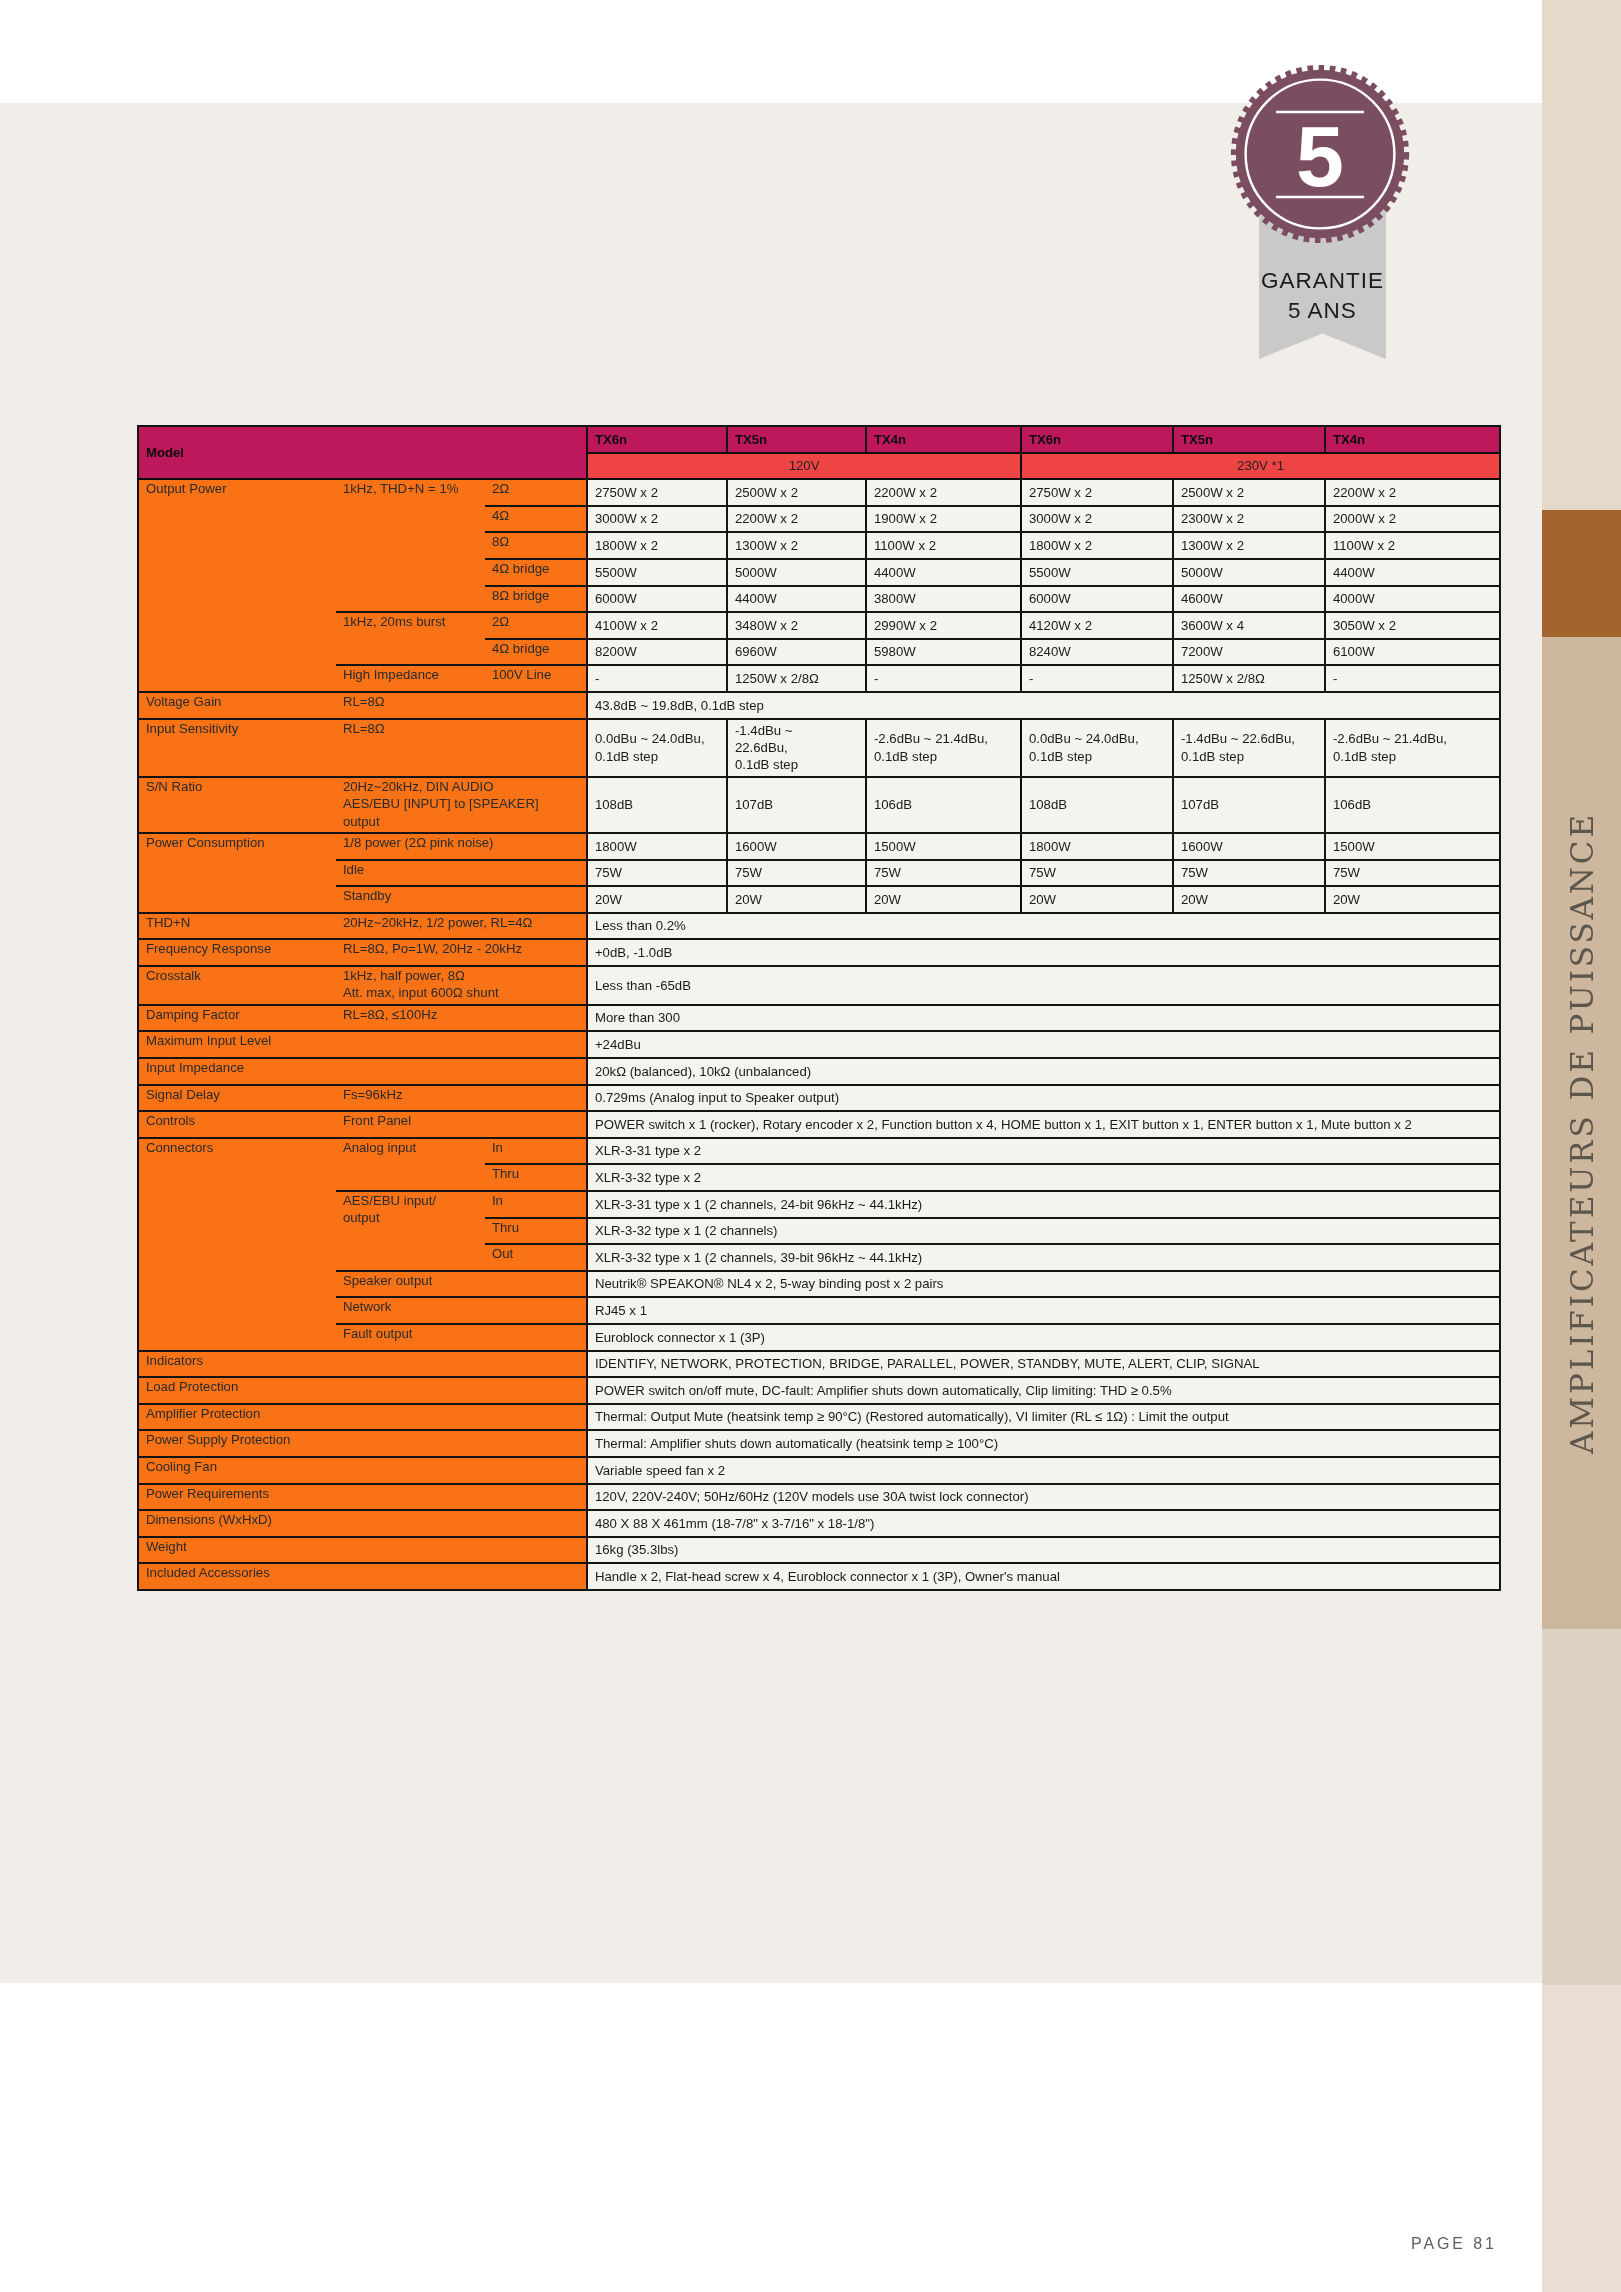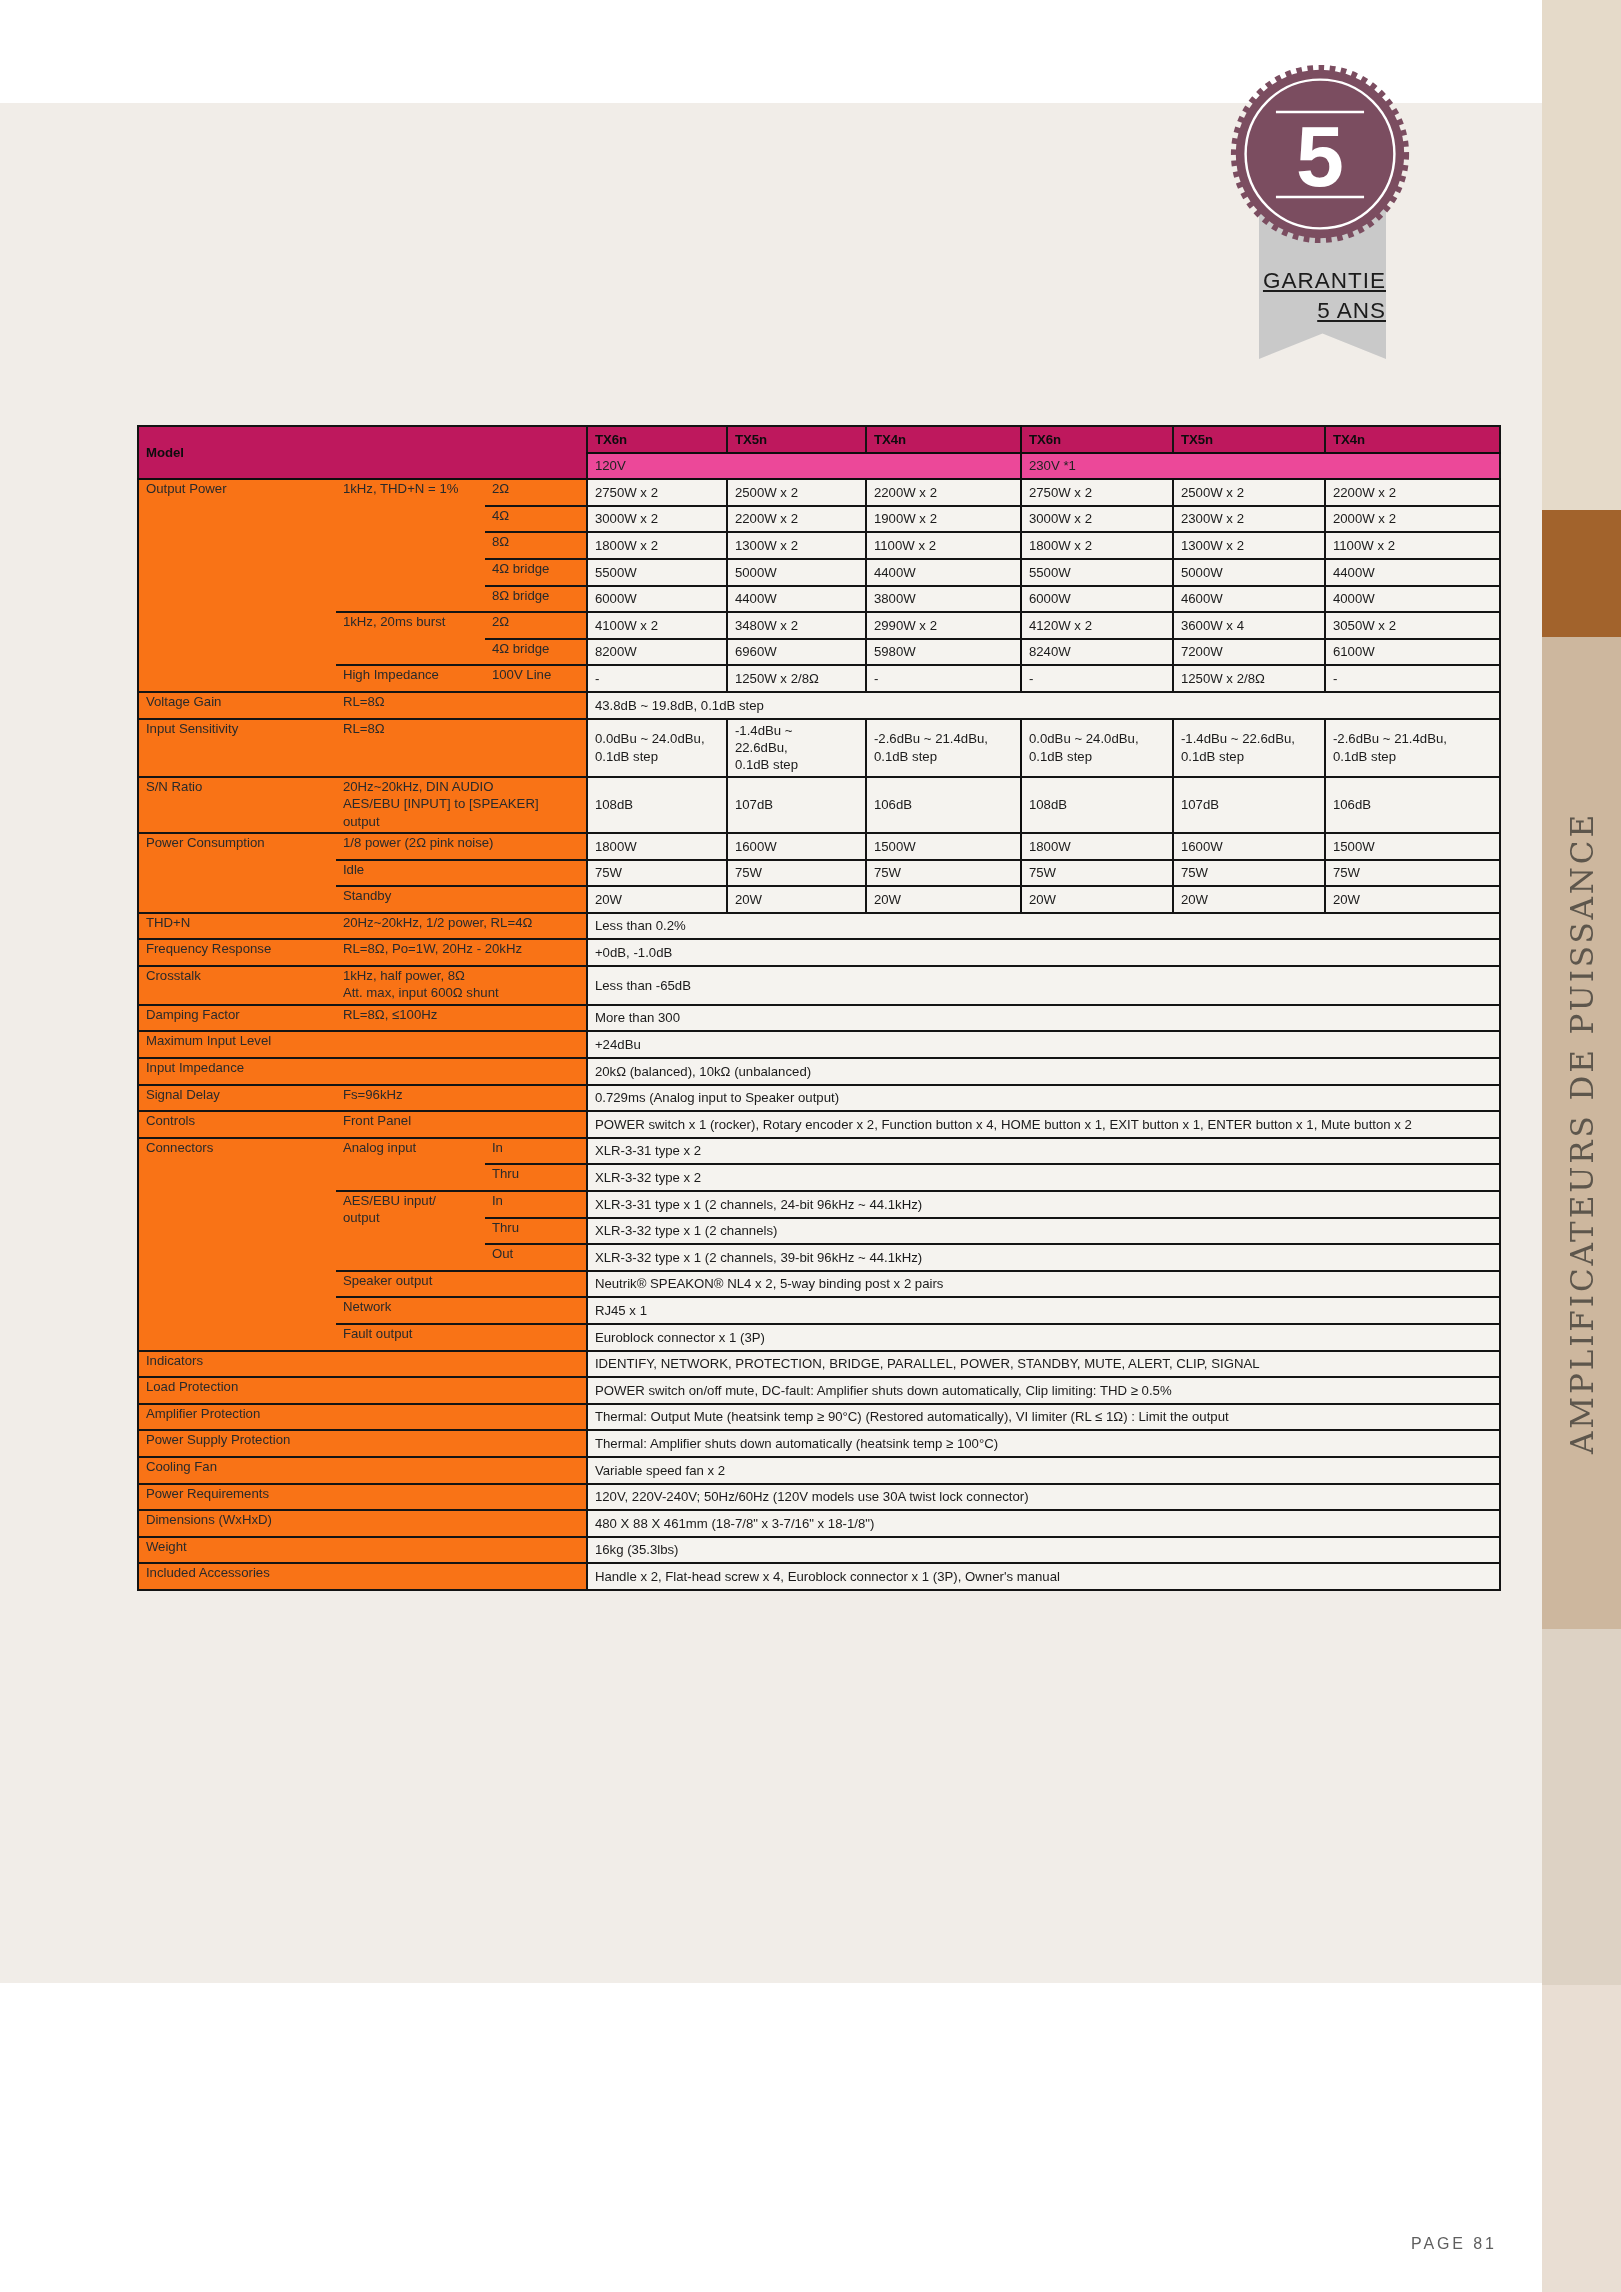--- a/index.html
+++ b/index.html
@@ -19,37 +19,37 @@
   .vertical-label{writing-mode:vertical-rl;transform:rotate(180deg);font-family:"DejaVu Serif","Liberation Serif",serif;
     font-size:31px;letter-spacing:2.9px;color:#5d564c;white-space:nowrap;}
 
   
   .title{position:absolute;left:143px;top:290px;font-family:"Liberation Serif",serif;font-size:53px;
     color:#6e6a65;letter-spacing:1px;font-weight:400;}
 
   
   .ribbon{position:absolute;left:1259px;top:147px;width:127px;height:212px;background:#c9c9c9;
     clip-path:polygon(0 0,100% 0,100% 100%,50% calc(100% - 25.5px),0 100%);z-index:1;}
-  .ribbon-text{position:absolute;left:0;bottom:33px;width:100%;text-align:right;font-size:22.5px;
-    letter-spacing:1px;color:#1c1c1c;line-height:30px;text-decoration:underline;}
+  .ribbon-text{position:absolute;left:0;bottom:33px;width:100%;text-align:center;font-size:22.5px;
+    letter-spacing:1px;color:#1c1c1c;line-height:30px;}
   .badge-svg{position:absolute;left:1227px;top:61px;z-index:2;}
 
   
   .page-number{position:absolute;left:1411px;top:2235px;font-size:16px;letter-spacing:2.9px;color:#5f5f5f;}
 
   
   .spec-table{position:absolute;left:137px;top:425px;width:1362px;border-collapse:collapse;table-layout:fixed;
     background:#f5f3ef;border:2px solid #141414;font-size:13.2px;color:#1b1b1b;}
   .spec-table td{border-bottom:2px solid #141414;padding:2px 6.9px;height:20.6px;vertical-align:middle;
     white-space:pre-line;line-height:1.32;overflow:hidden;}
   .spec-table td.l{background:#f97316;vertical-align:top;padding-top:0;color:#2a2a2a;}
   .spec-table td.v{border-left:2px solid #141414;}
   .spec-table td.h,.spec-table td.h0{background:#be185d;font-weight:bold;color:#0d0d0d;border-bottom:2.9px solid #0d0d0d;}
   .spec-table td.h{border-left:2px solid #141414;}
-  .spec-table td.hv{background:#ec4899;text-align:left;border-left:2px solid #141414;border-bottom:2.9px solid #0d0d0d;color:#222;}
+  .spec-table td.hv{background:#ef4444;text-align:center;border-left:2px solid #141414;border-bottom:2.9px solid #0d0d0d;color:#222;}
   .spec-table td.g{border-left:2.9px solid #0d0d0d;}
 </style>
 </head>
 <body>
 
 <div class="canvas">
 
   <div class="page-bg"></div>
 
   <div class="band">

